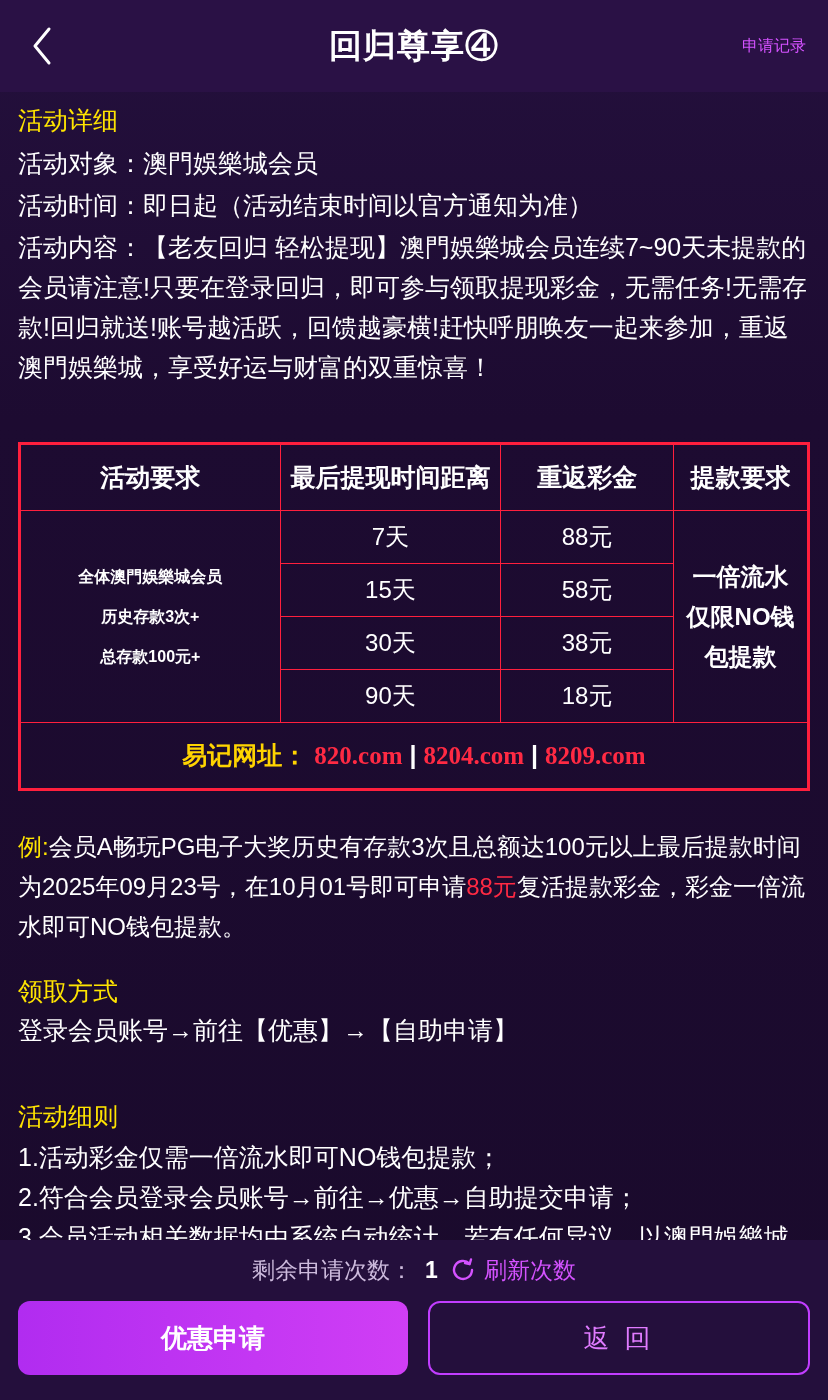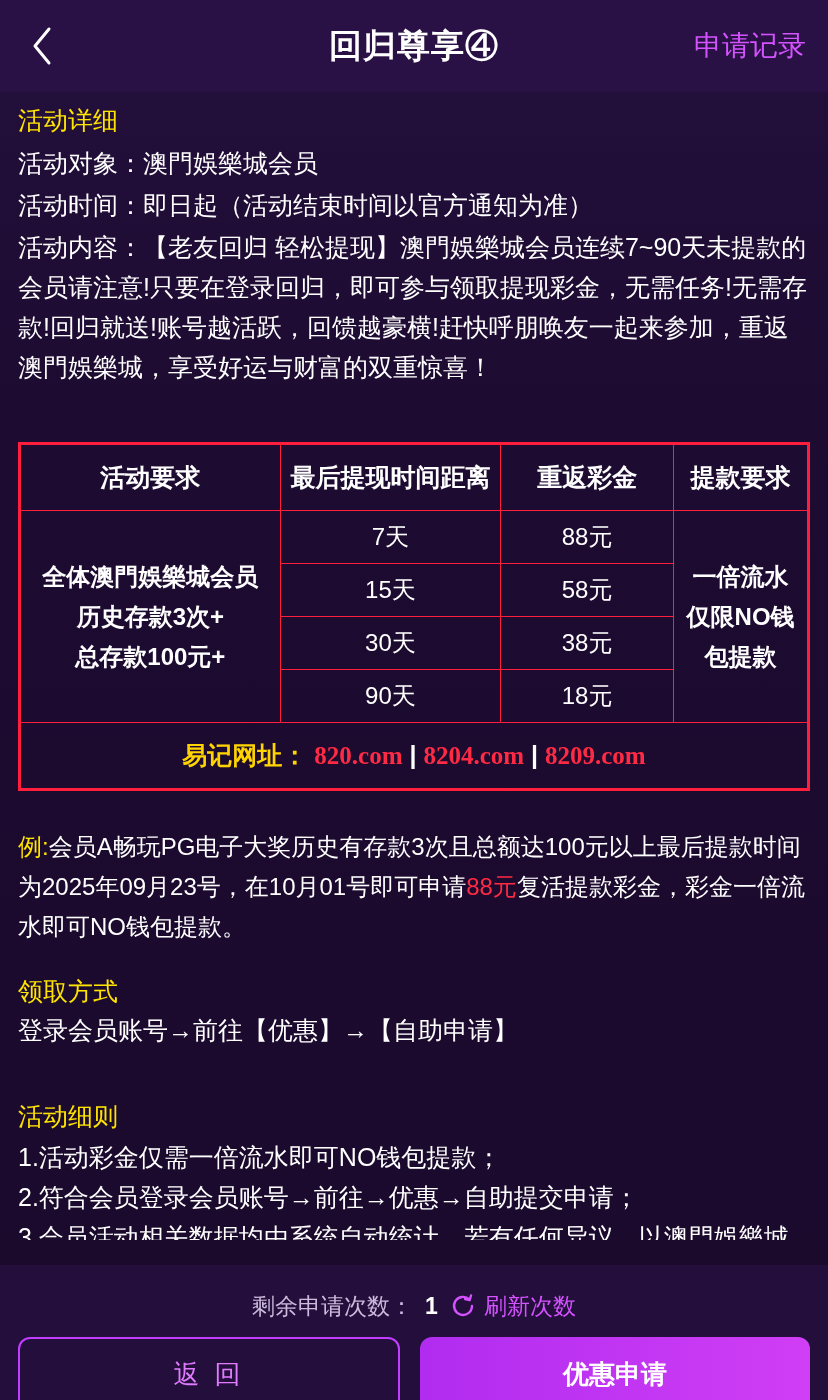--- a/index.html
+++ b/index.html
@@ -42,21 +42,21 @@
     font-size: 33px;
     font-weight: bold;
     color: #ffffff;
     letter-spacing: 1px;
   }
   .header-action {
     position: absolute;
     right: 22px;
     top: 50%;
     transform: translateY(-50%);
-    font-size: 28px;
+    font-size: 16px;
     color: #d452ff;
     cursor: pointer;
     text-align: center;
   }
 
   
   .content {
     position: absolute;
     top: 92px;
     left: 0;
@@ -98,21 +98,21 @@
     font-size: 24px;
     padding: 10px 4px;
   }
   th {
     font-weight: bold;
     font-size: 25px;
     padding: 16px 4px;
   }
   td.cellrow { height: 52px; }
   td.leftcell {
-    font-size: 24px;
+    font-size: 16px;
     line-height: 40px;
     font-weight: bold;
   }
   td.rightcell {
     font-size: 24px;
     line-height: 40px;
     font-weight: bold;
   }
   .table-footer td {
     padding: 16px 4px;
@@ -136,23 +136,23 @@
   .method .section-title { margin-bottom: 2px; }
 
   .rules { margin-top: 50px; }
   .rules .section-title { margin-bottom: 4px; }
   .rule-line { font-size: 25px; line-height: 40px; }
 
   
   .bottom {
     position: absolute;
     left: 0; right: 0; bottom: 0;
-    height: 135px;
+    height: 160px;
     background: #240f3c;
-    padding: 12px 18px;
+    padding: 1px 18px;
   }
   .remain-row {
     height: 58px;
     display: flex;
     align-items: center;
     justify-content: center;
     gap: 12px;
     font-size: 23px;
     color: #cdbbdd;
   }
@@ -303,16 +303,16 @@
       <span>
         <svg width="26" height="26" viewBox="0 0 26 26" fill="none">
           <path d="M22 13a9 9 0 1 1-2.6-6.4" stroke="#d452ff" stroke-width="2.4" stroke-linecap="round"></path>
           <path d="M21 2.5 L19.6 7.2 L15 6" stroke="#d452ff" stroke-width="2.4" stroke-linecap="round" stroke-linejoin="round"></path>
         </svg>
       </span>
       <span>刷新次数</span>
     </span>
   </div>
   <div class="btn-row">
+    <div class="btn btn-apply">优惠申请</div>
     <div class="btn btn-back">返 回</div>
-    <div class="btn btn-apply">优惠申请</div>
   </div>
 </div>
 
 </body></html>

